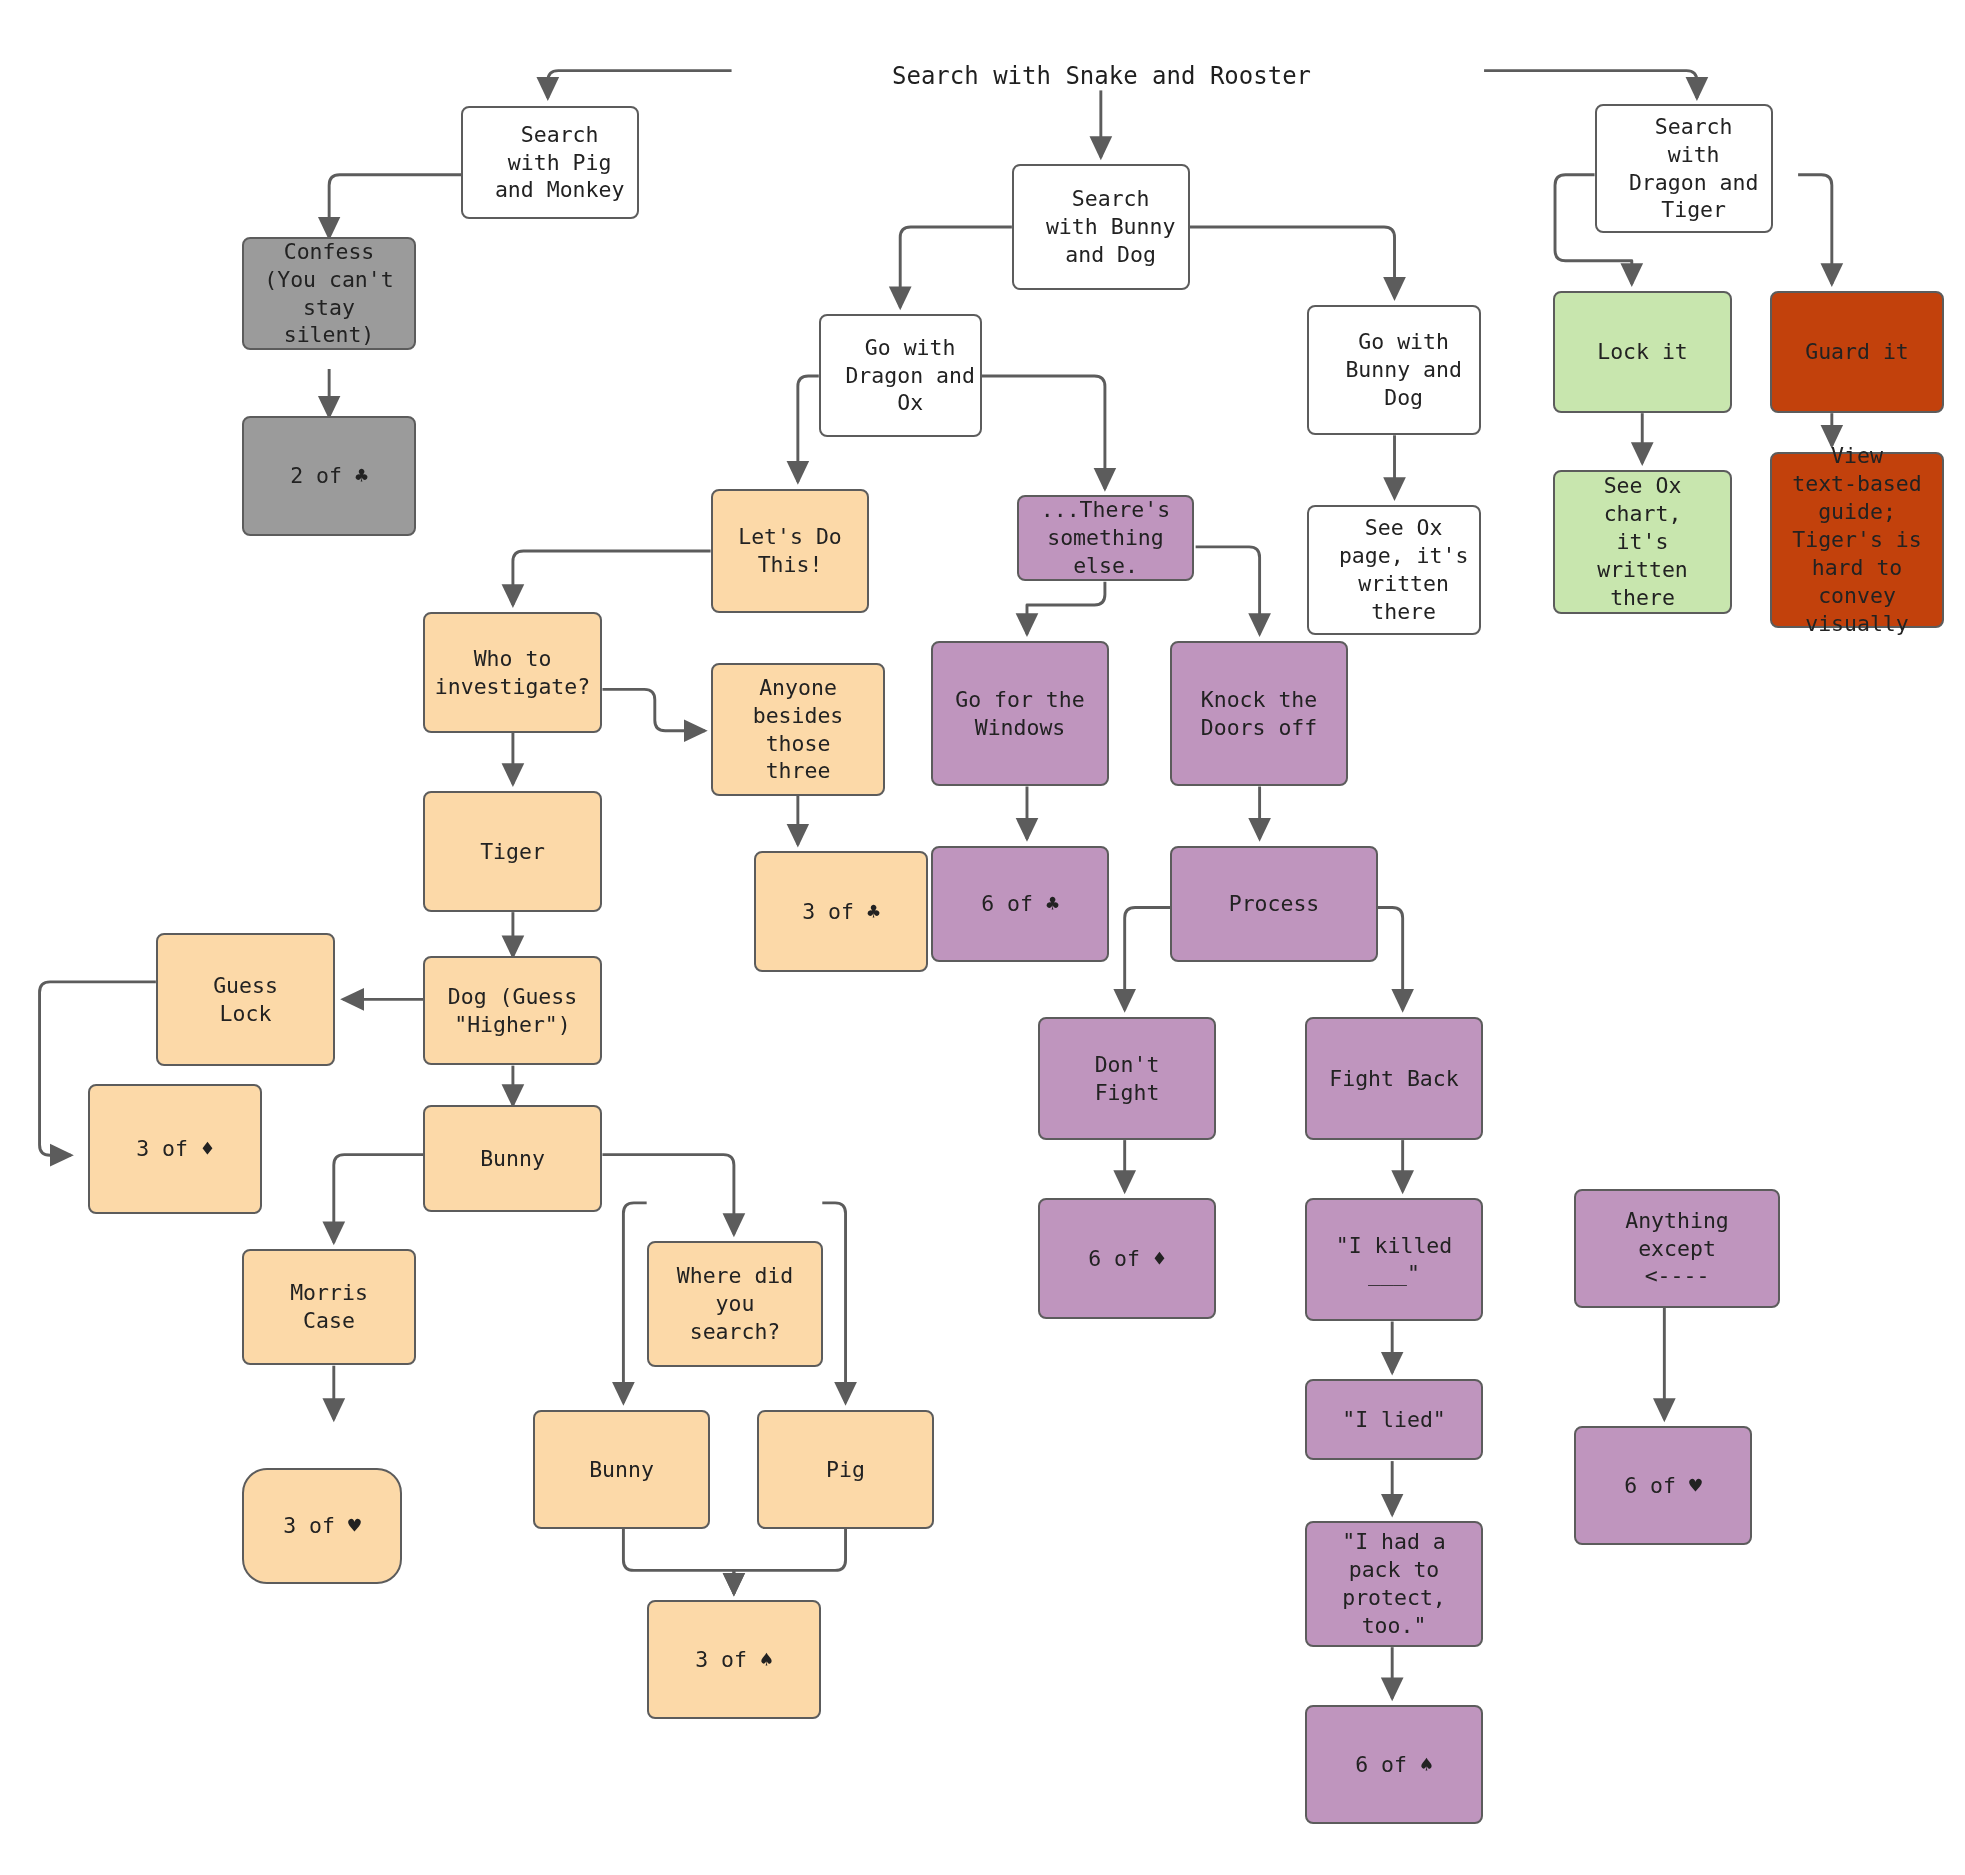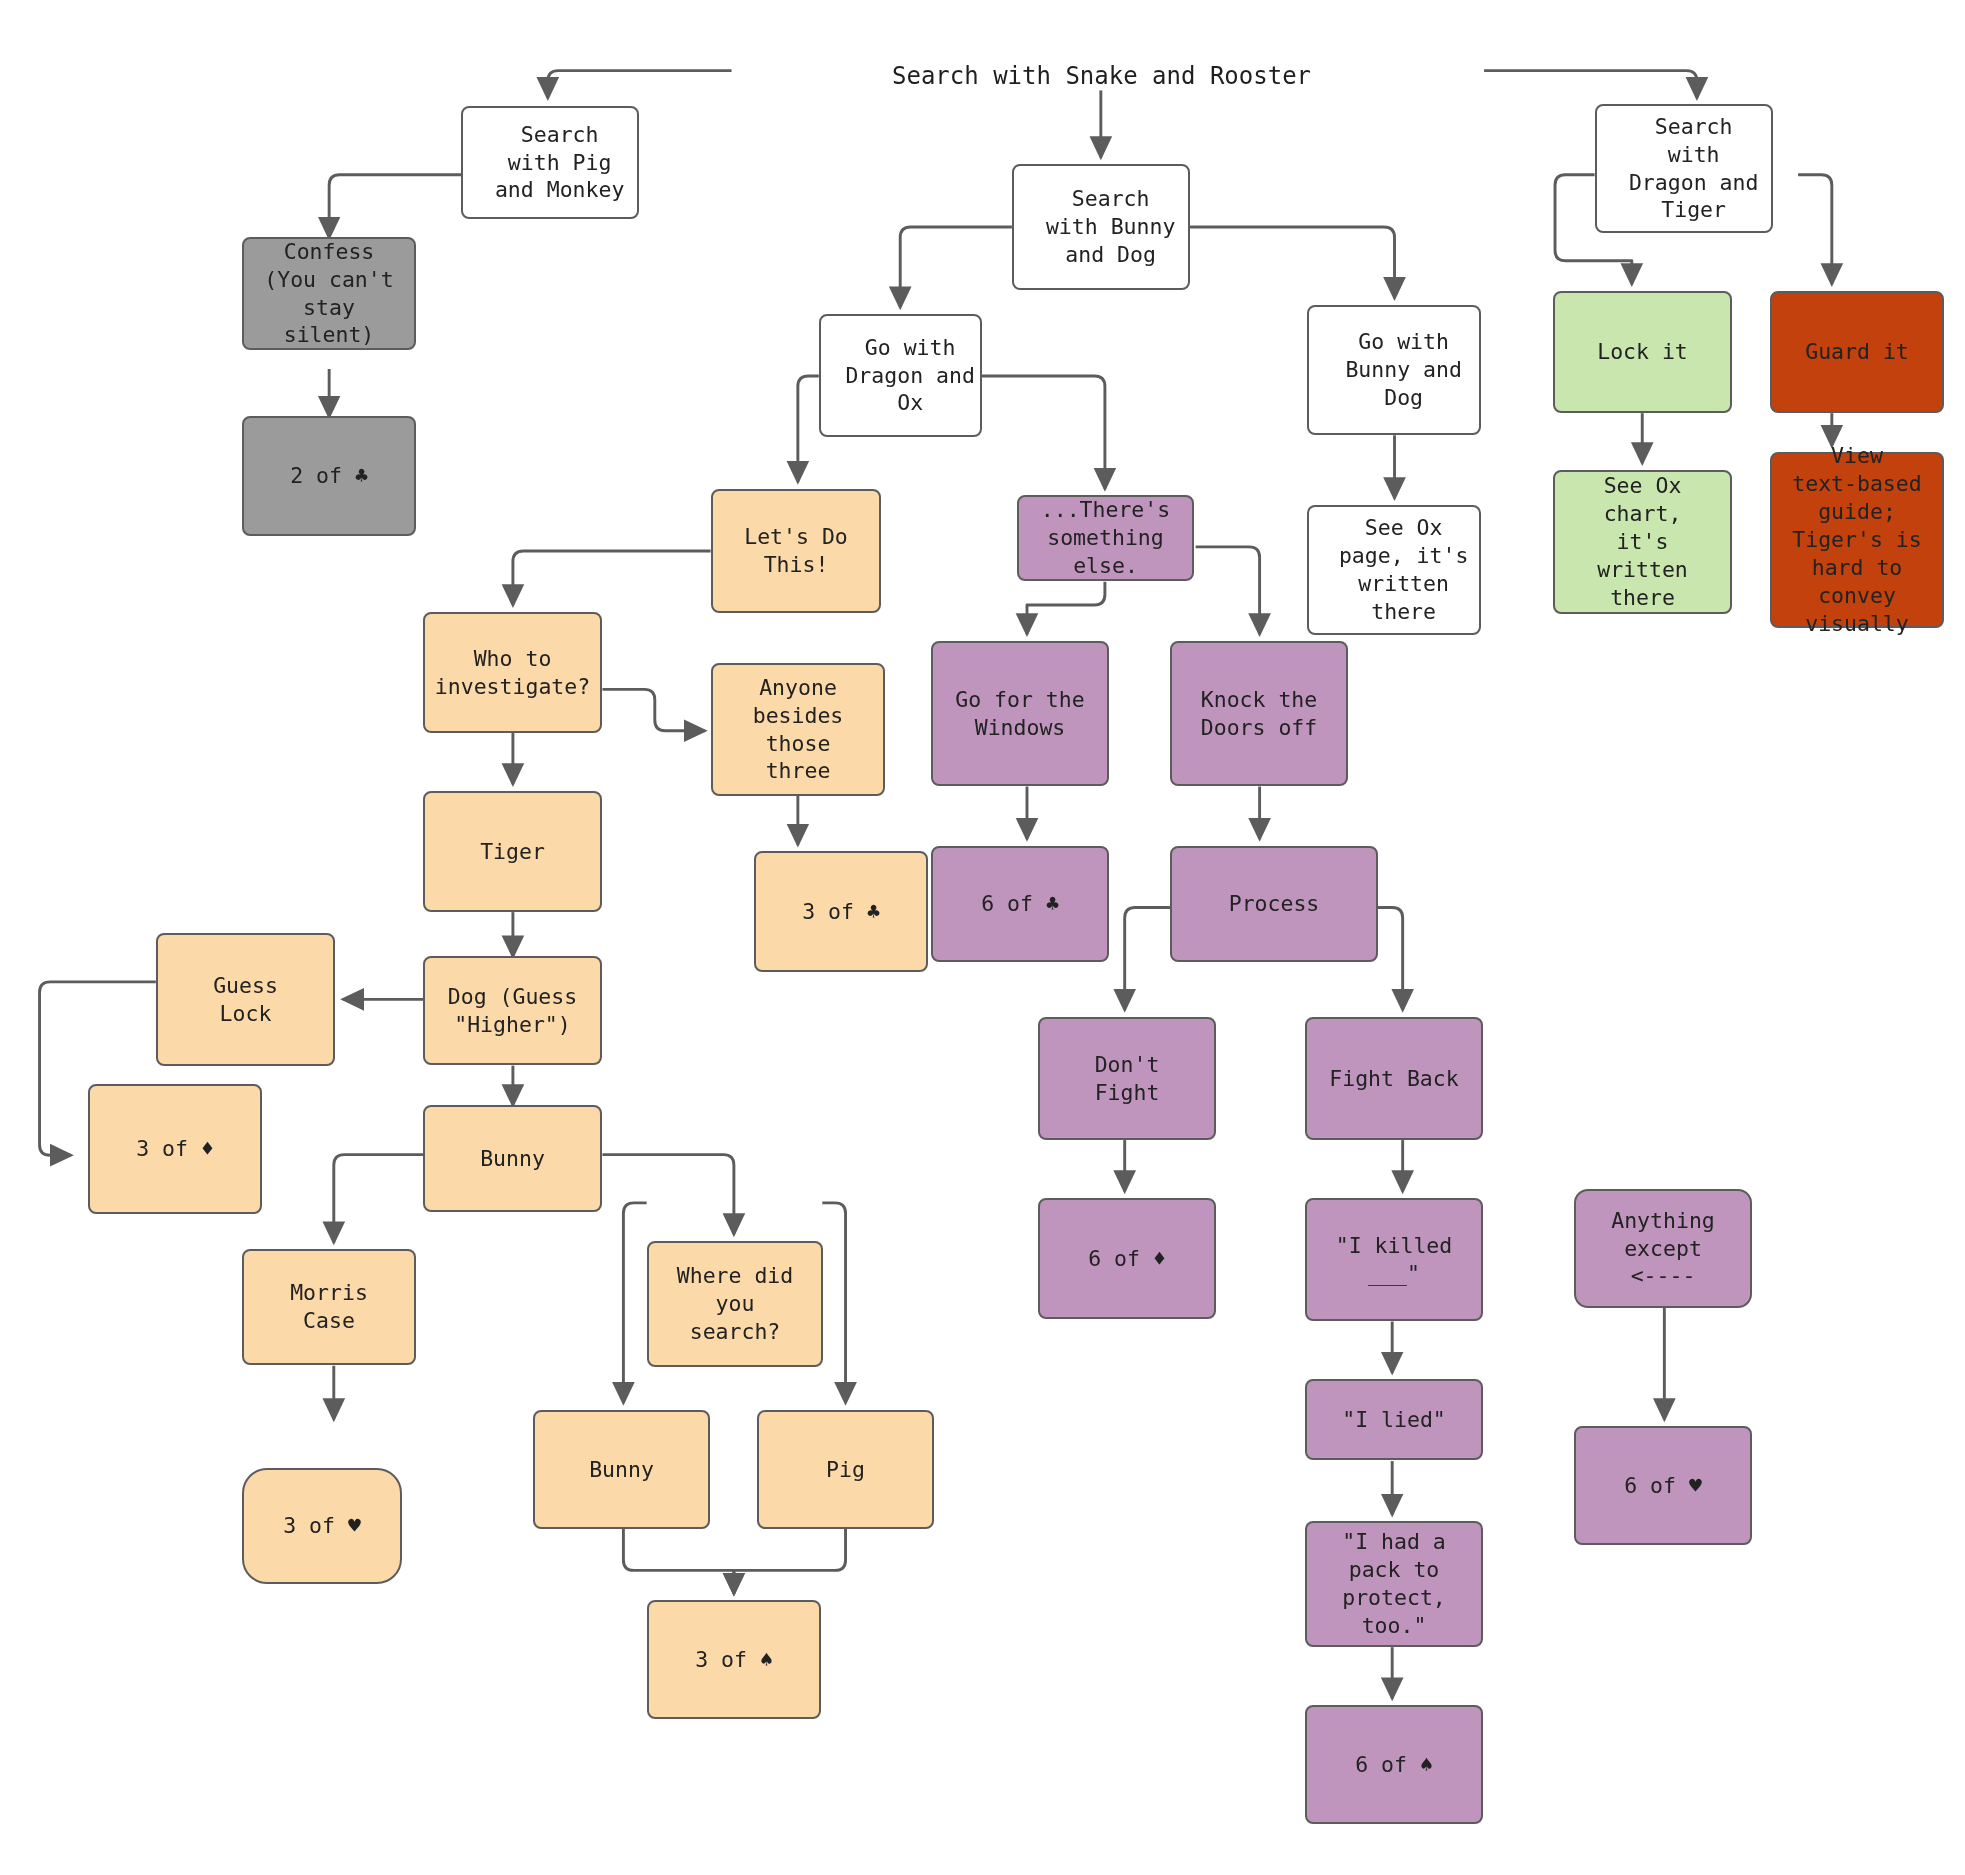--- a/index.html
+++ b/index.html
@@ -153,21 +153,21 @@
 Dragon and
 Ox</div>
   <div class="node fill-white" style="left:1307px;top:305px;width:174px;height:130px;">Go with
 Bunny and
 Dog</div>
   <div class="node fill-white" style="left:1307px;top:505px;width:174px;height:130px;">See Ox
 page, it's
 written
 there</div>
 
-  <div class="node fill-peach" style="left:711px;top:489px;width:170px;height:124px;">Let's Do
+  <div class="node fill-peach" style="left:711px;top:489px;width:158px;height:124px;">Let's Do
 This!</div>
   <div class="node fill-peach" style="left:423px;top:612px;width:179px;height:121px;">Who to
 investigate?</div>
   <div class="node fill-peach" style="left:711px;top:663px;width:174px;height:133px;">Anyone
 besides
 those
 three</div>
   <div class="node fill-peach" style="left:711px;top:851px;width:174px;height:121px;margin-left:43px;">3 of ♣</div>
   <div class="node fill-peach" style="left:423px;top:791px;width:179px;height:121px;">Tiger</div>
   <div class="node fill-peach" style="left:423px;top:956px;width:179px;height:109px;">Dog (Guess
@@ -200,21 +200,21 @@
   <div class="node fill-purple" style="left:1038px;top:1198px;width:178px;height:121px;">6 of ♦</div>
   <div class="node fill-purple" style="left:1305px;top:1017px;width:178px;height:123px;">Fight Back</div>
   <div class="node fill-purple" style="left:1305px;top:1198px;width:178px;height:123px;">"I killed
 ___"</div>
   <div class="node fill-purple" style="left:1305px;top:1379px;width:178px;height:81px;">"I lied"</div>
   <div class="node fill-purple" style="left:1305px;top:1521px;width:178px;height:126px;">"I had a
 pack to
 protect,
 too."</div>
   <div class="node fill-purple" style="left:1305px;top:1705px;width:178px;height:119px;">6 of ♠</div>
-  <div class="node fill-purple" style="left:1574px;top:1189px;width:178px;height:119px;border-radius:14px;">Anything
+  <div class="node fill-purple" style="left:1574px;top:1189px;width:206px;height:119px;">Anything
 except
 &lt;----</div>
   <div class="node fill-purple" style="left:1574px;top:1426px;width:178px;height:119px;">6 of ♥</div>
 
   <div class="node fill-white" style="left:1595px;top:104px;width:178px;height:129px;">Search
 with
 Dragon and
 Tiger</div>
   <div class="node fill-green" style="left:1553px;top:291px;width:179px;height:122px;">Lock it</div>
   <div class="node fill-green" style="left:1553px;top:470px;width:179px;height:144px;">See Ox

